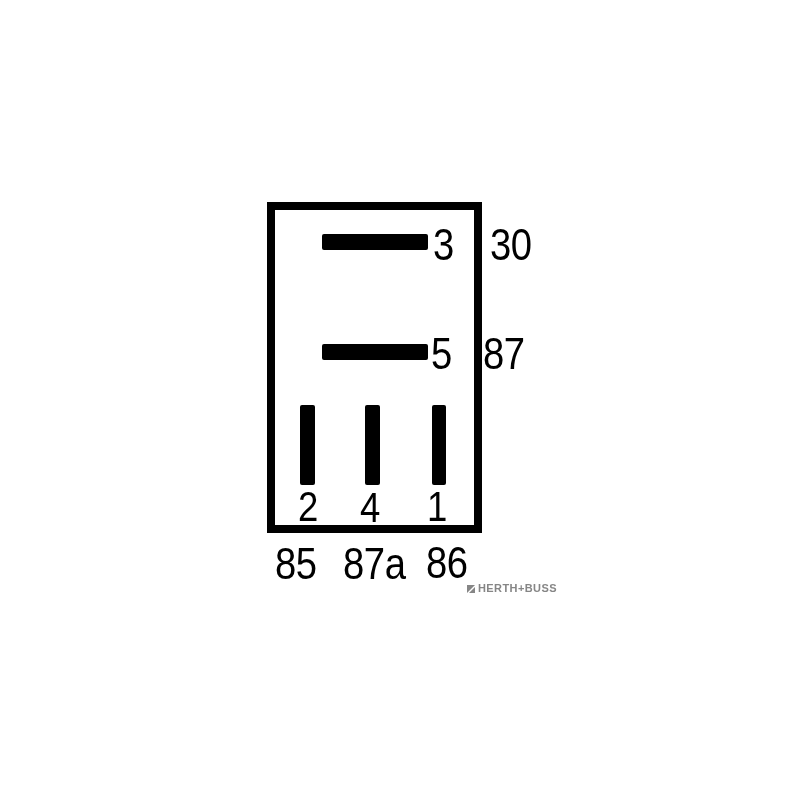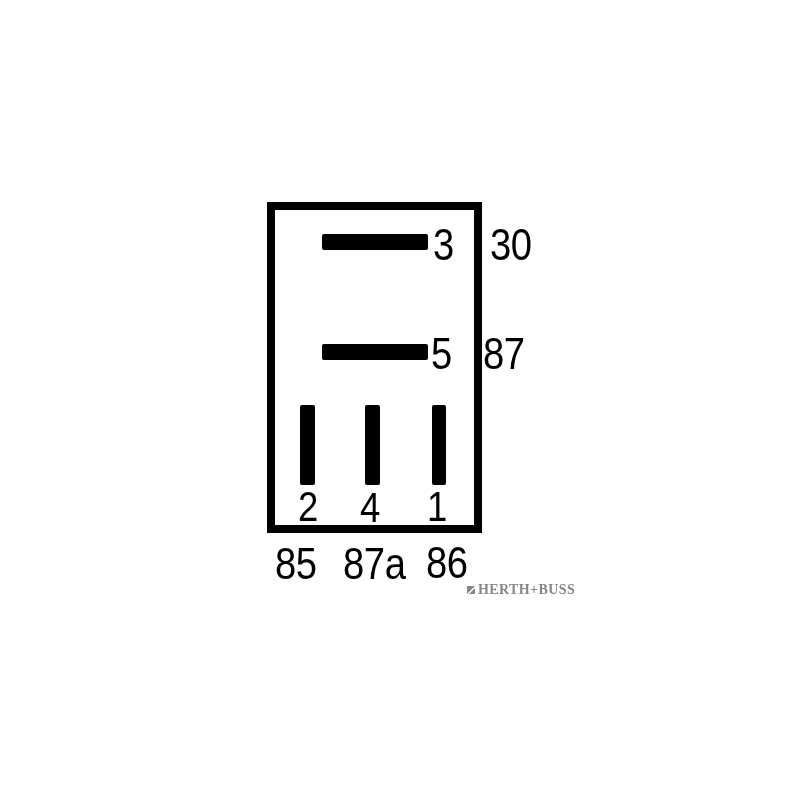--- a/index.html
+++ b/index.html
@@ -63,25 +63,24 @@
   .logo {
     position: absolute;
     left: 467px;
     top: 583px;
     display: flex;
     align-items: center;
     gap: 3px;
     color: #868686;
   }
   .logo-text {
-    font-size: 14px;
+    font-size: 11px;
     font-weight: bold;
     letter-spacing: 0.4px;
     line-height: 1;
-    font-family: Liberation Serif, serif;
   }
   .logo-icon {
     display: block;
   }
 </style>
 </head>
 <body>
 
 <div class="stage">
 

